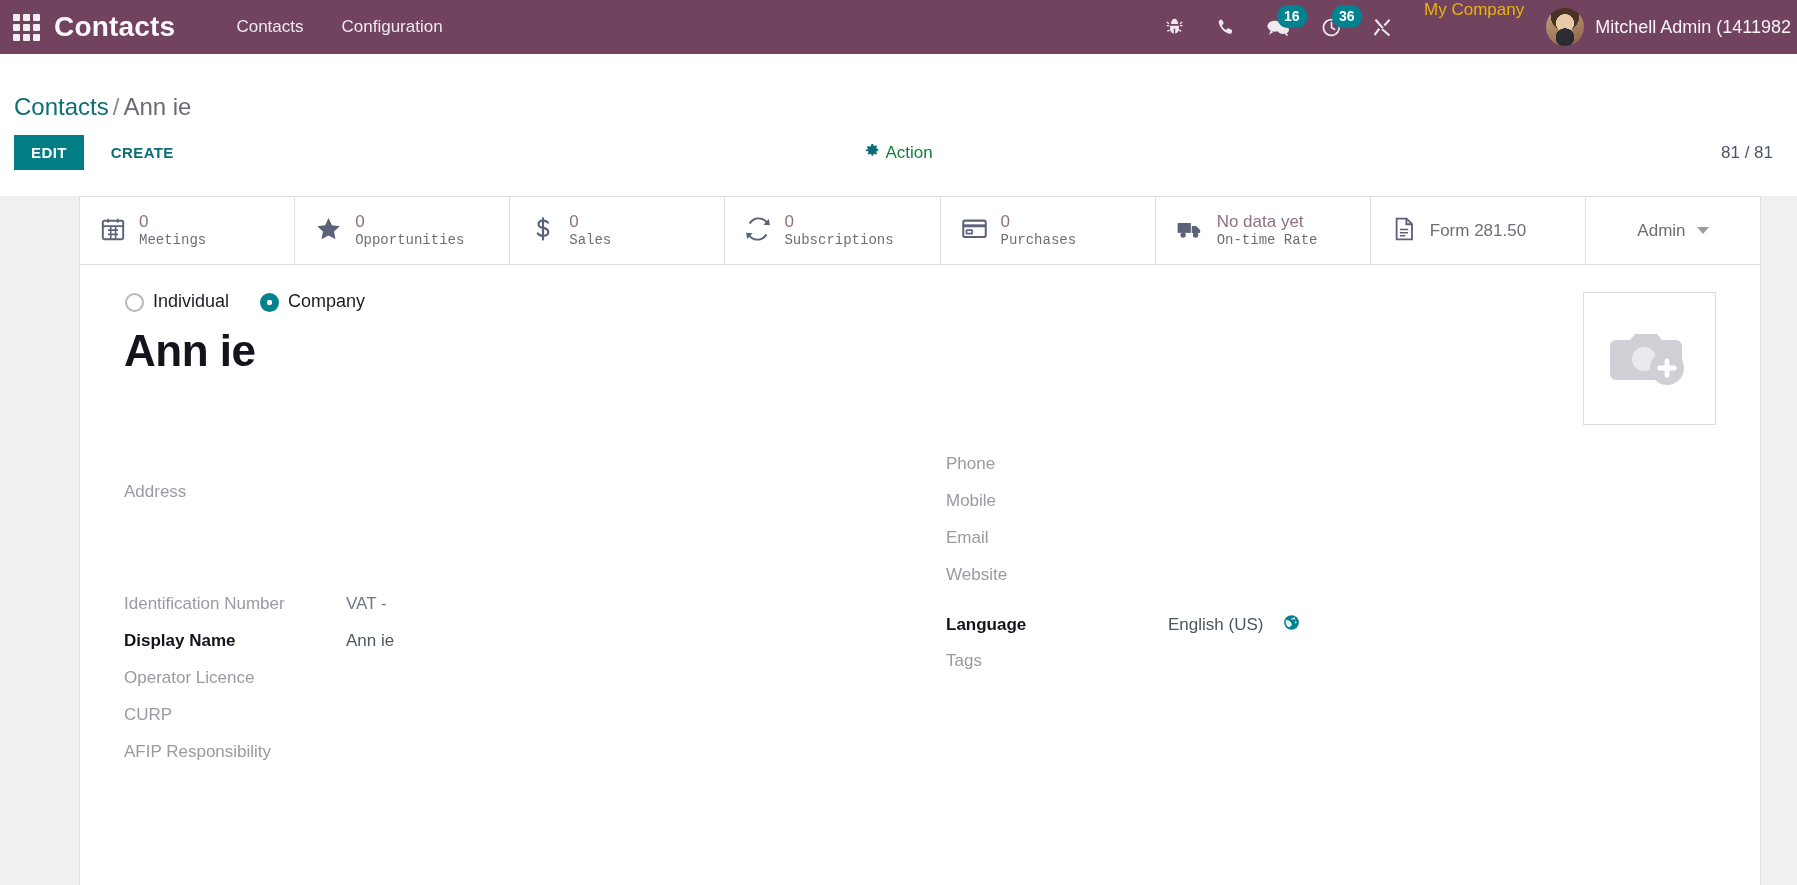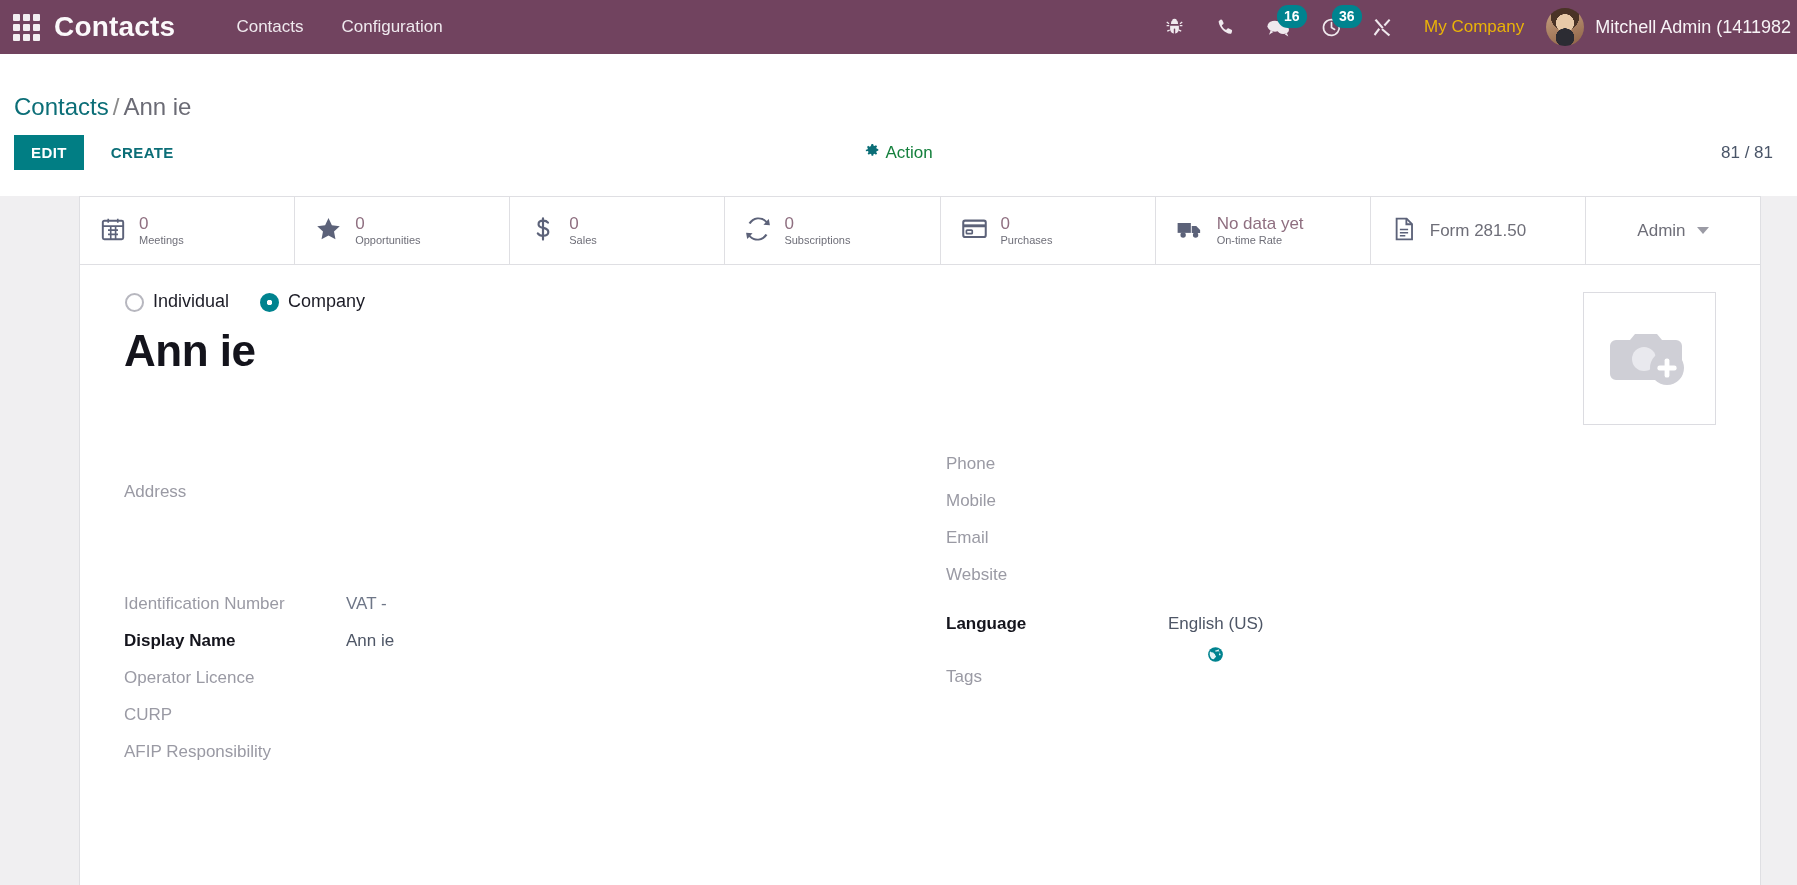--- a/index.html
+++ b/index.html
@@ -46,21 +46,20 @@
   .menu-item {
     font-size: 17px;
     color: #efe9ee;
     padding: 16px 19px;
     white-space: nowrap;
     cursor: pointer;
   }
   .nav-right {
     margin-left: auto;
     display: flex;
-    align-items: center;
     height: 54px;
     padding-right: 6px;
   }
   .nav-icon {
     position: relative;
     height: 54px;
     padding: 0 15px;
     display: flex;
     align-items: center;
     cursor: pointer;
@@ -204,23 +203,24 @@
     cursor: pointer;
   }
   .stat-btn:last-child { border-right: 0; }
   .stat-icon { color: #5c6279; flex: none; display: block; }
   .stat-text { display: flex; flex-direction: column; line-height: 1.18; }
   .stat-value {
     font-size: 17px;
     color: #8f6f80;
   }
   .stat-label {
-    font-size: 11px;
+    font-size: 14px;
     color: #6e6e78;
     white-space: nowrap;
+    font-family: Liberation Mono, monospace;
   }
   .stat-single {
     font-size: 17px;
     color: #6e6e78;
     white-space: nowrap;
   }
   .stat-more {
     flex: 1 1 0;
     display: flex;
     align-items: center;
@@ -306,21 +306,21 @@
   }
   .f-label.strong { color: #14141c; font-weight: bold; }
   .f-value {
     font-size: 17px;
     color: #4e5666;
   }
   .f-value.muted { color: #6e7687; }
 
   .field-tall { min-height: 112px; align-items: flex-start; margin-top: 28px; }
 
-  .lang-row { display: flex; align-items: center; gap: 12px; flex-direction: column; }
+  .lang-row { display: flex; align-items: flex-end; gap: 20px; }
   .globe { color: #00838f; display: block; }
 
   .spacer-12 { height: 12px; }
 </style>
 </head>
 <body>
 
 <div class="navbar">
   <div class="apps-grid">
     <div class="g">

